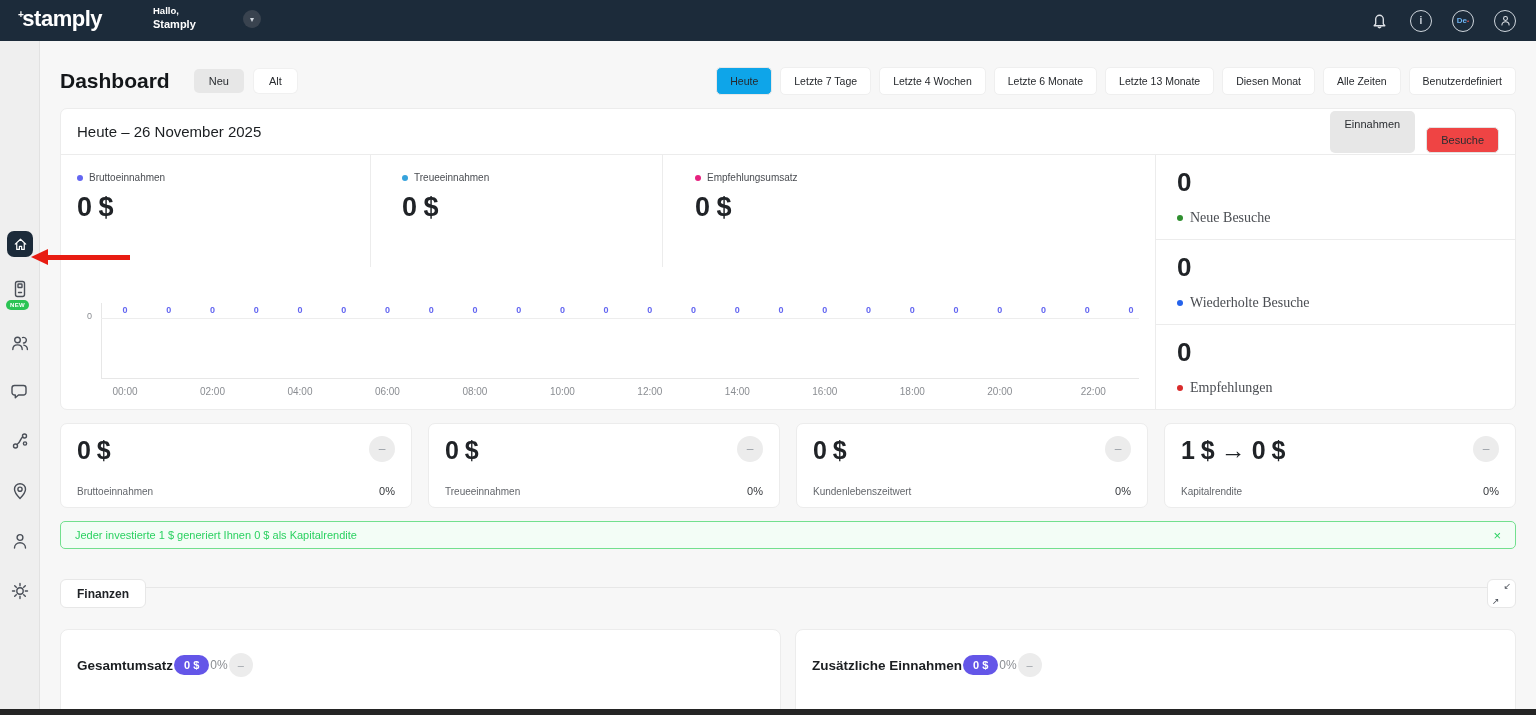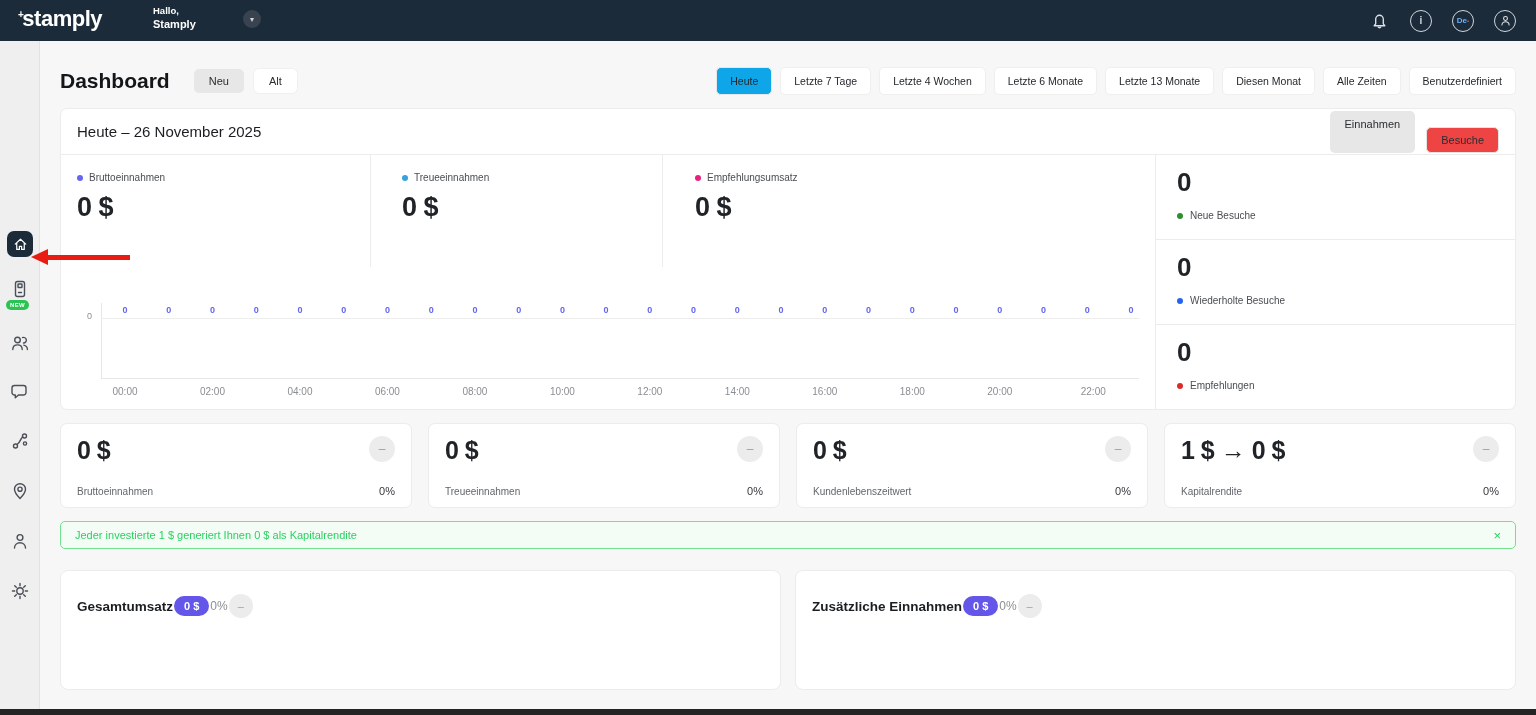--- a/index.html
+++ b/index.html
@@ -71,21 +71,21 @@
   .gridline { position:absolute; left:40px; right:16px; top:51px; border-top:1px solid #ededed; }
   .points-area { position:absolute; left:64px; right:24px; top:38px; height:10px; }
   .pt { position:absolute; transform:translateX(-50%); font-size:9px; font-weight:700; color:#6366f1; }
   .ticks-area { position:absolute; left:64px; right:24px; top:119px; height:12px; }
   .tick { position:absolute; transform:translateX(-50%); font-size:10px; color:#8a8d92; }
   .ov-side { width:360px; border-left:1px solid #ececec; display:flex; flex-direction:column; }
   .side-row { flex:1; padding:12px 0 0 21px; border-bottom:1px solid #ececec; }
   .side-row:last-child { border-bottom:none; }
   .s-value { font-size:26px; font-weight:600; color:#202327; }
   .s-head { display:flex; align-items:center; gap:7px; margin-top:12px; }
-  .s-label { font-size:10px; color:#4a4d52; }
+  .s-label { font-size:14px; color:#4a4d52;font-family:Liberation Serif, serif; }
 
   
   .stat-row { display:flex; gap:16px; margin-top:13px; }
   .stat-card { flex:1; height:85px; padding:12px 16px 10px 16px; display:flex; flex-direction:column; justify-content:space-between; }
   .sc-top { display:flex; align-items:flex-start; }
   .sc-value { font-size:25px; font-weight:600; color:#202327; letter-spacing:-.5px; }
   .minus-circle { margin-left:auto; width:26px; height:26px; border-radius:50%; background:#ececec; color:#9aa0a6; font-size:12px; display:flex; align-items:center; justify-content:center; }
   .sc-bottom { display:flex; align-items:baseline; }
   .sc-label { font-size:10px; color:#63666b; }
   .sc-pct { margin-left:auto; font-size:11px; color:#35383c; }
@@ -372,20 +372,28 @@
             <span class="sc-pct">0%</span>
           </div>
       </div>
     </div>
 
     <div class="alert">
       <span class="alert-text">Jeder investierte 1 $ generiert Ihnen 0 $ als Kapitalrendite</span>
       <span class="alert-close">×</span>
     </div>
 
+    <div class="fin-head">
+      <div class="fin-tab">Finanzen</div>
+      <div class="fin-line"></div>
+      <div class="fin-expand">
+        <span class="a1">↙</span>
+        <span class="a2">↗</span>
+      </div>
+    </div>
 
     <div class="fin-row">
       <div class="card fin-card">
         <div class="fc-head">
           <span class="fc-title">Gesamtumsatz</span>
           <span class="pill">0 $</span>
           <span class="fc-pct">0%</span>
           <span class="fc-minus">–</span>
         </div>
       </div>

